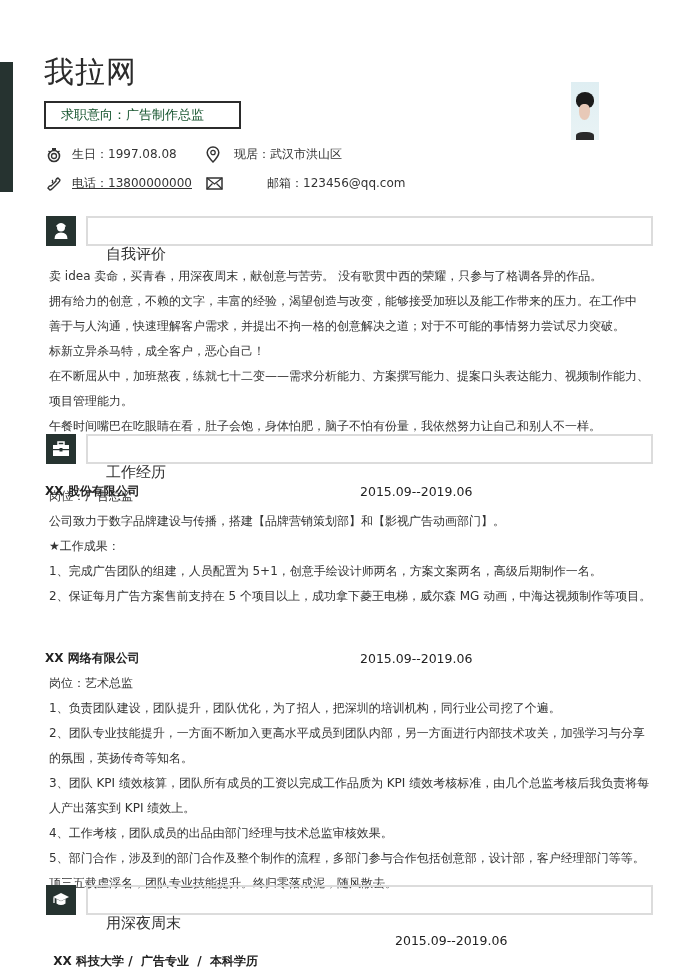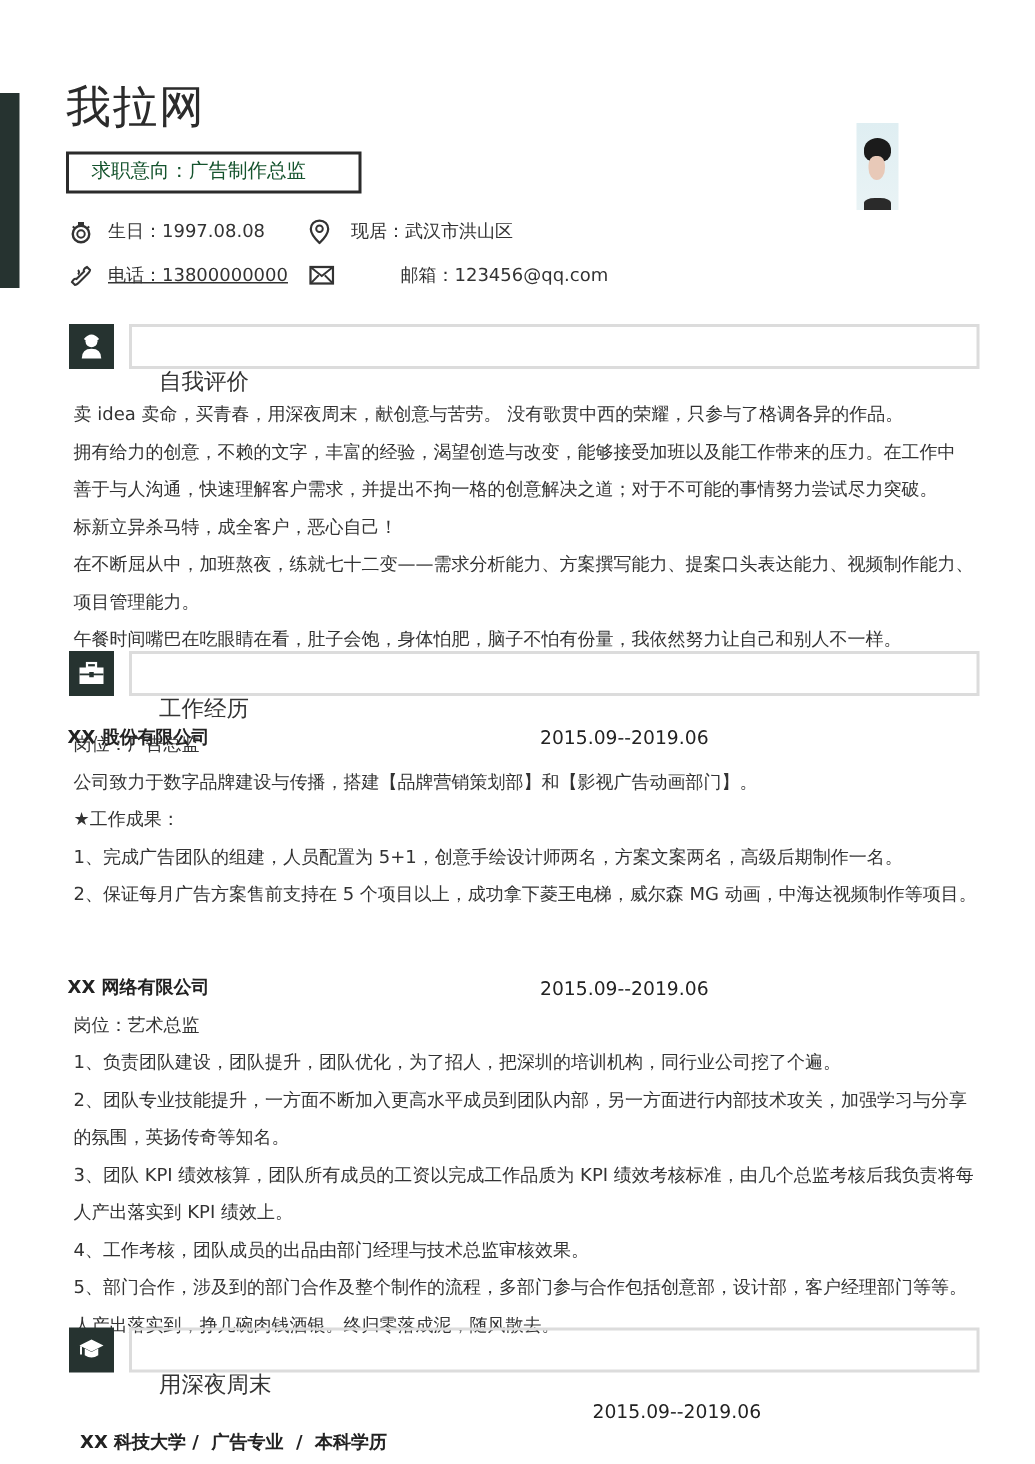--- a/index.html
+++ b/index.html
@@ -127,21 +127,21 @@
 </div>
 <div class="text" style="top:669px;">
   <p>岗位：艺术总监</p>
   <p>1、负责团队建设，团队提升，团队优化，为了招人，把深圳的培训机构，同行业公司挖了个遍。</p>
   <p>2、团队专业技能提升，一方面不断加入更高水平成员到团队内部，另一方面进行内部技术攻关，加强学习与分享</p>
   <p>的氛围，英扬传奇等知名。</p>
   <p>3、团队 KPI 绩效核算，团队所有成员的工资以完成工作品质为 KPI 绩效考核标准，由几个总监考核后我负责将每</p>
   <p>人产出落实到 KPI 绩效上。</p>
   <p>4、工作考核，团队成员的出品由部门经理与技术总监审核效果。</p>
   <p>5、部门合作，涉及到的部门合作及整个制作的流程，多部门参与合作包括创意部，设计部，客户经理部门等等。</p>
-  <p>人产出落实到，挣几碗肉钱酒银。终归零落成泥，随风散去。</p>
+  <p>顶三五载虚浮名，团队专业技能提升。终归零落成泥，随风散去。</p>
 </div>
 
 <div class="section-head" style="top:885px;">
   <div class="section-icon">
     <svg width="18" height="16" viewBox="0 0 18 16">
         <polygon points="9,1 17,5 9,9 1,5" fill="#fff"></polygon>
         <path d="M4.5 7 L4.5 11.5 Q9 14.5 13.5 11.5 L13.5 7 L9 9.3 Z" fill="#fff"></path>
         <line x1="2" y1="5.5" x2="2" y2="11" stroke="#fff" stroke-width="1.3"></line>
       </svg>
   </div>

